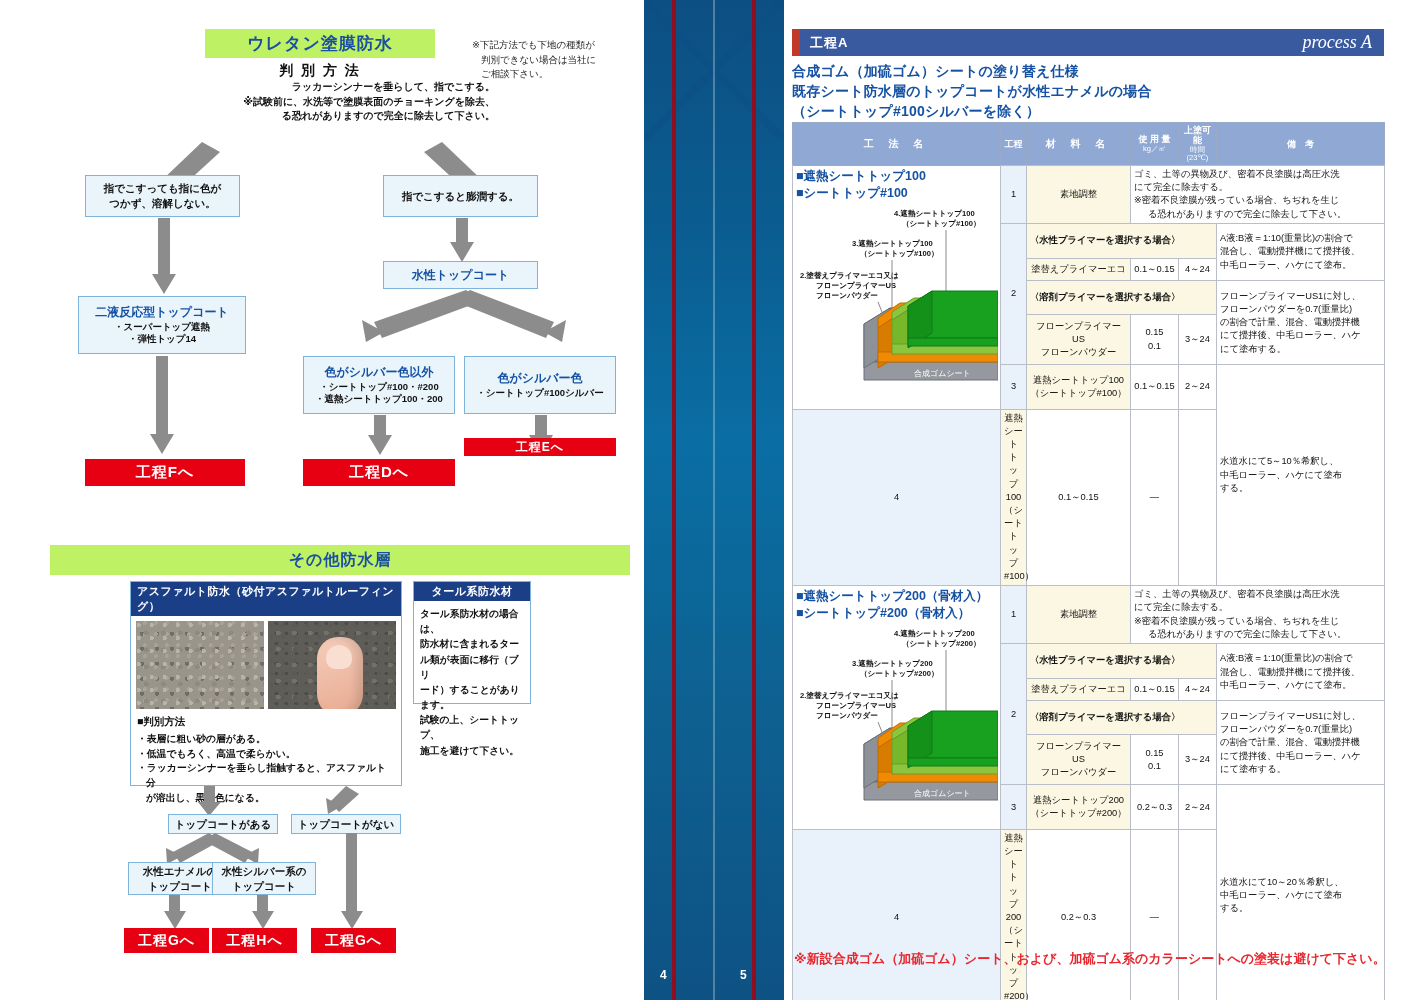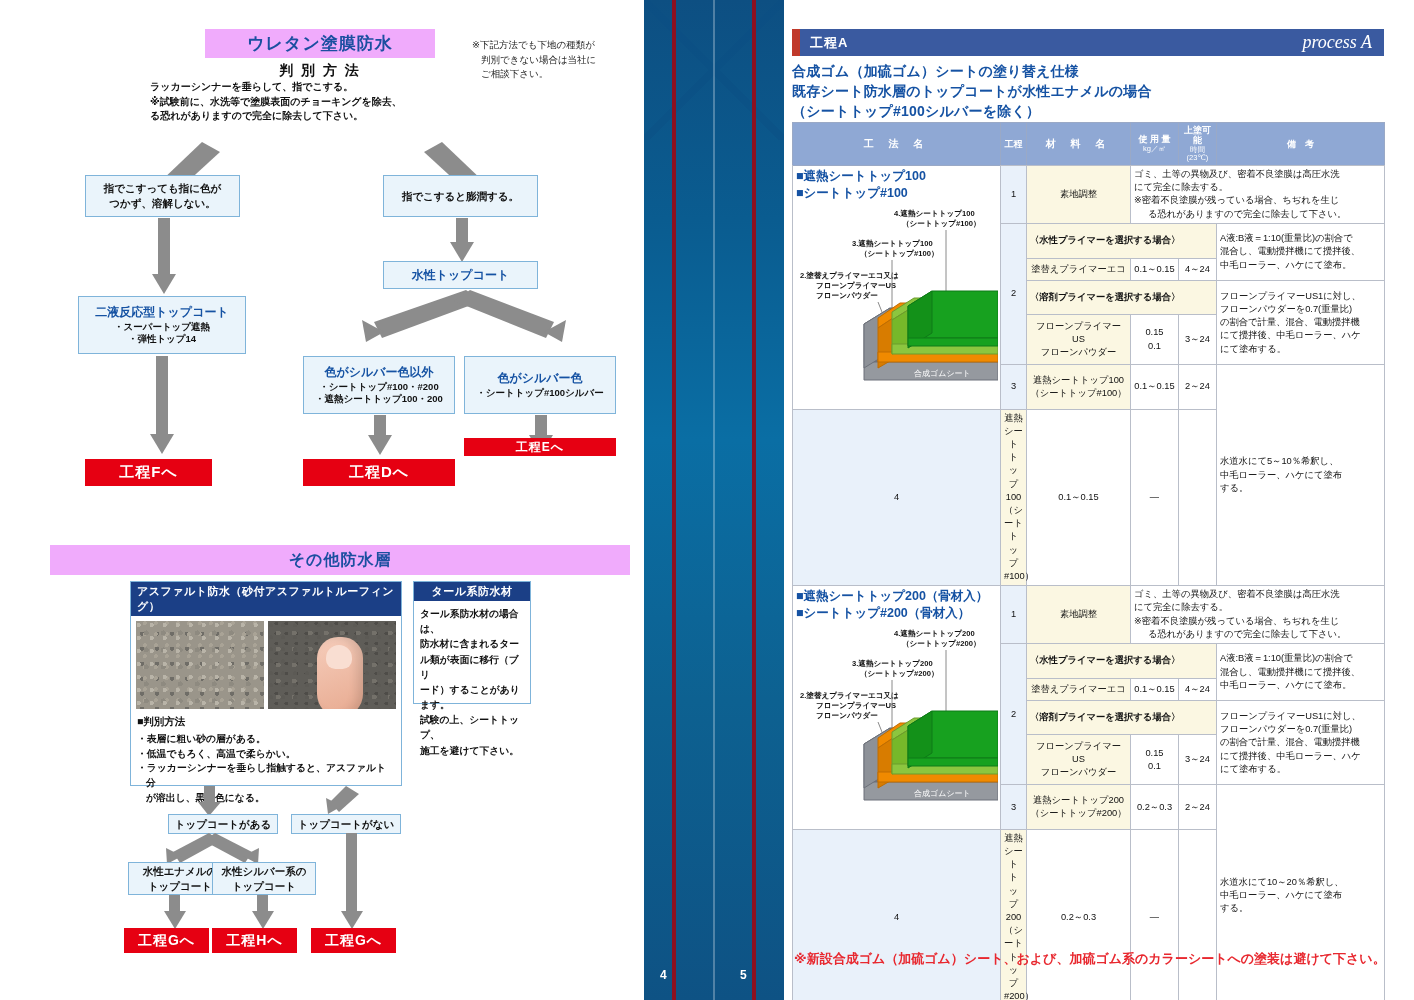--- a/index.html
+++ b/index.html
@@ -8,34 +8,34 @@
     font-family: "Liberation Sans", "DejaVu Sans", sans-serif;
     background: #ffffff;
     overflow: hidden;
   }
   .page { position: relative; width: 1414px; height: 1000px; background: #fff; }
 
   
   .left-page { position: absolute; left: 0; top: 0; width: 644px; height: 1000px; }
 
   .banner {
-    background: #f0abfc; color: #1b4fa0; font-weight: bold;
+    background: #bef264; color: #1b4fa0; font-weight: bold;
     text-align: center; letter-spacing: 1px;
   }
   .banner-main { position: absolute; left: 205px; top: 29px; width: 230px; height: 29px;
       font-size: 17px; line-height: 29px; }
   .note-top { position: absolute; left: 472px; top: 38px; width: 160px;
       font-size: 9.5px; line-height: 1.55; color: #222; }
   .note-top .ind { display: block; padding-left: 9px; text-indent: -9px; }
   .note-top .ind2 { display: block; padding-left: 9px; }
 
   .hanbetsu-title { position: absolute; left: 205px; top: 62px; width: 230px;
       text-align: center; font-size: 14px; font-weight: bold; color: #111; letter-spacing: 2px;}
   .hanbetsu-body { position: absolute; left: 150px; top: 80px; width: 345px;
-      text-align: left; font-size: 10px; line-height: 1.45; color: #111; font-weight: 600;}
+      text-align: right; font-size: 10px; line-height: 1.45; color: #111; font-weight: 600;}
 
   .fbox {
     position: absolute; border: 1px solid #7fb4da; background: #eaf4fb;
     color: #111; text-align: center; display: flex; flex-direction: column;
     align-items: center; justify-content: center;
   }
   .fbox .t { font-size: 10.5px; font-weight: 700; line-height: 1.4; }
   .fbox .bl { font-size: 9.5px; font-weight: 600; line-height: 1.35; width:100%; text-align:center;}
   .fbox.blue-head .t { color: #1552a3; font-size: 12px; }
 
@@ -228,21 +228,21 @@
           <path d="M2,20 L26,20 L14,40 Z"></path>
         </g>
     </svg>
     <svg class="arrow" style="left:527px; top:415px;" width="30" height="42">
       <g fill="#8c8c8c">
           <rect x="8" y="0" width="12" height="22"></rect>
           <path d="M2,20 L26,20 L14,40 Z"></path>
         </g>
     </svg>
 
-    <div class="redbox" style="left:85px; top:459px; width:127px; height:27px; font-size:15px;">工程Fへ</div>
+    <div class="redbox" style="left:85px; top:459px; width:160px; height:27px; font-size:15px;">工程Fへ</div>
     <div class="redbox" style="left:303px; top:459px; width:152px; height:27px; font-size:15px;text-align:right;">工程Dへ</div>
     <div class="redbox" style="left:464px; top:438px; width:152px; height:18px; font-size:12px;">工程Eへ</div>
 
     <div class="banner banner-other">その他防水層</div>
 
     <div class="panel" style="left:130px; top:581px; width:272px; height:205px;">
       <div class="panel-title">アスファルト防水（砂付アスファルトルーフィング）</div>
       <div style="display:flex; gap:4px; padding:5px 5px 0 5px;">
         <div class="photo g1" style="width:128px; height:88px;"></div>
         <div class="photo g2" style="width:128px; height:88px;">

